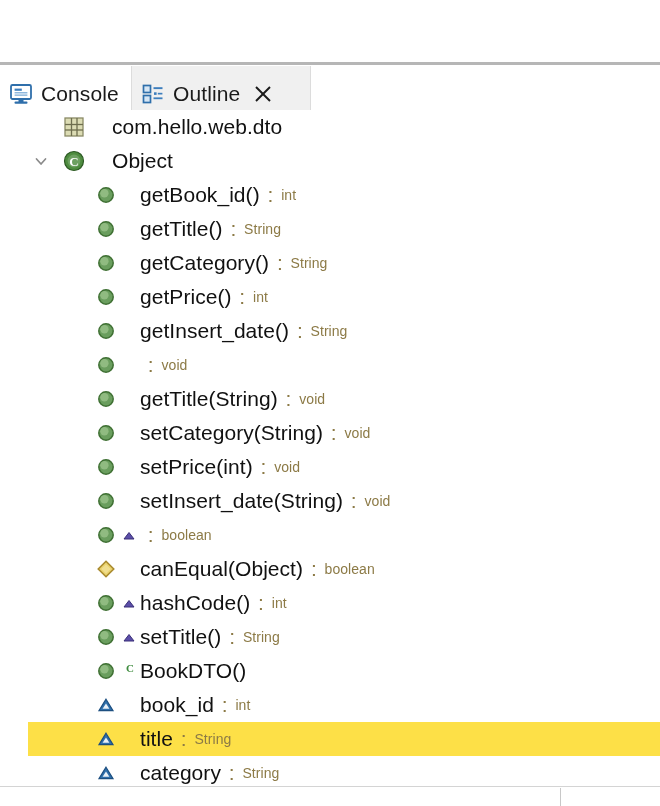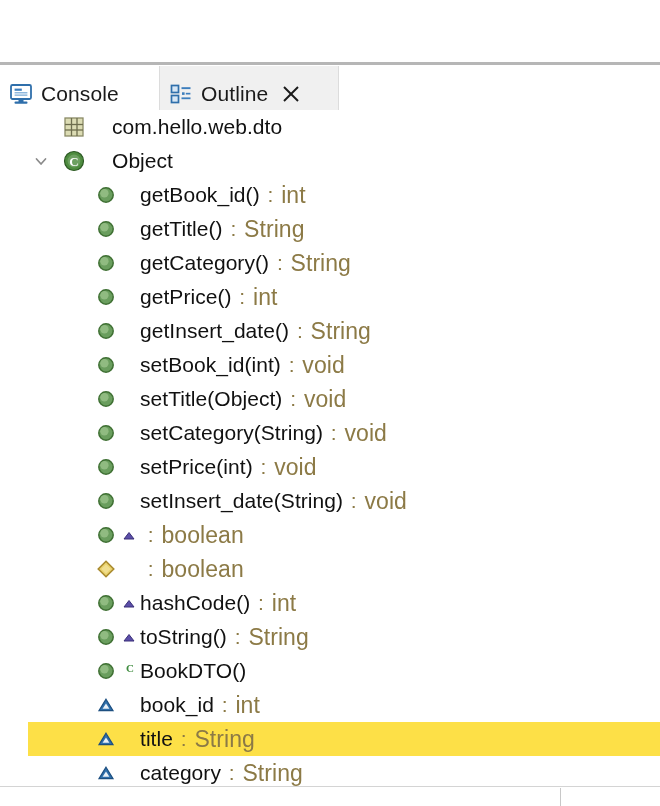--- a/index.html
+++ b/index.html
@@ -55,21 +55,20 @@
     align-items: center;
     box-sizing: border-box;
     padding: 0 10px;
     cursor: default;
   }
   .tab.inactive { background: #ffffff; }
   .tab.active {
     background: #f0f0f0;
     border-right: 1px solid #dcdcdc;
     border-left: 1px solid #dcdcdc;
-    margin-left: 28px;
   }
   #tab-console { left: 0px; width: 131px; }
   #tab-outline { left: 131px; width: 180px; }
 
   .tab-label {
     font-size: 21px;
     color: #1a1a1a;
     letter-spacing: 0.1px;
     white-space: nowrap;
   }
@@ -136,21 +135,21 @@
     justify-content: flex-start;
   }
   .overlay-slot.empty { width: 18px; }
 
   .row-text {
     font-size: 21px;
     color: #111111;
     letter-spacing: 0.05px;
   }
   .row-type {
-    font-size: 23px;
+    font-size: 14px;
     color: #8c7a46;
     letter-spacing: 0.05px;
   }
   .row-sep {
     font-size: 21px;
     color: #8c7a46;
     padding: 0 2px;
   }
 
   
@@ -306,31 +305,30 @@
         <span class="row-text">getInsert_date()</span>
         <span class="row-sep">&nbsp;:&nbsp;</span>
         <span class="row-type">String</span>
       </div>
       <div class="row lvl-mem">
         <svg class="row-icon narrow" viewBox="0 0 20 20">
           <circle cx="10" cy="10" r="7.2" fill="#6a9e5e" stroke="#3f7033" stroke-width="1.5"></circle>
           <circle cx="8.4" cy="8.2" r="4.2" fill="#9ec48e" opacity="0.75"></circle>
         </svg>
         <span class="overlay-slot empty"></span>
-        <span class="row-text">setBook_id(int)</span>
         <span class="row-sep">&nbsp;:&nbsp;</span>
         <span class="row-type">void</span>
       </div>
       <div class="row lvl-mem">
         <svg class="row-icon narrow" viewBox="0 0 20 20">
           <circle cx="10" cy="10" r="7.2" fill="#6a9e5e" stroke="#3f7033" stroke-width="1.5"></circle>
           <circle cx="8.4" cy="8.2" r="4.2" fill="#9ec48e" opacity="0.75"></circle>
         </svg>
         <span class="overlay-slot empty"></span>
-        <span class="row-text">setTitle(Object)</span>
+        <span class="row-text">getTitle(String)</span>
         <span class="row-sep">&nbsp;:&nbsp;</span>
         <span class="row-type">void</span>
       </div>
       <div class="row lvl-mem">
         <svg class="row-icon narrow" viewBox="0 0 20 20">
           <circle cx="10" cy="10" r="7.2" fill="#6a9e5e" stroke="#3f7033" stroke-width="1.5"></circle>
           <circle cx="8.4" cy="8.2" r="4.2" fill="#9ec48e" opacity="0.75"></circle>
         </svg>
         <span class="overlay-slot empty"></span>
         <span class="row-text">setCategory(String)</span>
@@ -369,20 +367,21 @@
         </span>
         <span class="row-sep">&nbsp;:&nbsp;</span>
         <span class="row-type">boolean</span>
       </div>
       <div class="row lvl-mem">
         <svg class="row-icon narrow" viewBox="0 0 20 20">
           <polygon points="10,2.2 17.8,10 10,17.8 2.2,10" fill="#e8d06a" stroke="#a8892c" stroke-width="1.5"></polygon>
           <polygon points="10,5.2 14.8,10 10,14.8 5.2,10" fill="#f3e4a0" opacity="0.7"></polygon>
         </svg>
         <span class="overlay-slot empty"></span>
+        <span class="row-text">canEqual(Object)</span>
         <span class="row-sep">&nbsp;:&nbsp;</span>
         <span class="row-type">boolean</span>
       </div>
       <div class="row lvl-mem">
         <svg class="row-icon narrow" viewBox="0 0 20 20">
           <circle cx="10" cy="10" r="7.2" fill="#6a9e5e" stroke="#3f7033" stroke-width="1.5"></circle>
           <circle cx="8.4" cy="8.2" r="4.2" fill="#9ec48e" opacity="0.75"></circle>
         </svg>
         <span class="overlay-slot">
           <svg width="14" height="14" viewBox="0 0 14 14">
@@ -396,21 +395,21 @@
       <div class="row lvl-mem">
         <svg class="row-icon narrow" viewBox="0 0 20 20">
           <circle cx="10" cy="10" r="7.2" fill="#6a9e5e" stroke="#3f7033" stroke-width="1.5"></circle>
           <circle cx="8.4" cy="8.2" r="4.2" fill="#9ec48e" opacity="0.75"></circle>
         </svg>
         <span class="overlay-slot">
           <svg width="14" height="14" viewBox="0 0 14 14">
             <polygon points="7,4.5 12,11 2,11" fill="#5b4ea8" stroke="#3a2f78" stroke-width="1"></polygon>
           </svg>
         </span>
-        <span class="row-text">toString()</span>
+        <span class="row-text">setTitle()</span>
         <span class="row-sep">&nbsp;:&nbsp;</span>
         <span class="row-type">String</span>
       </div>
       <div class="row lvl-mem">
         <svg class="row-icon narrow" viewBox="0 0 20 20">
           <circle cx="10" cy="10" r="7.2" fill="#6a9e5e" stroke="#3f7033" stroke-width="1.5"></circle>
           <circle cx="8.4" cy="8.2" r="4.2" fill="#9ec48e" opacity="0.75"></circle>
         </svg>
         <span class="overlay-slot">
           <svg width="14" height="16" viewBox="0 0 14 16">

